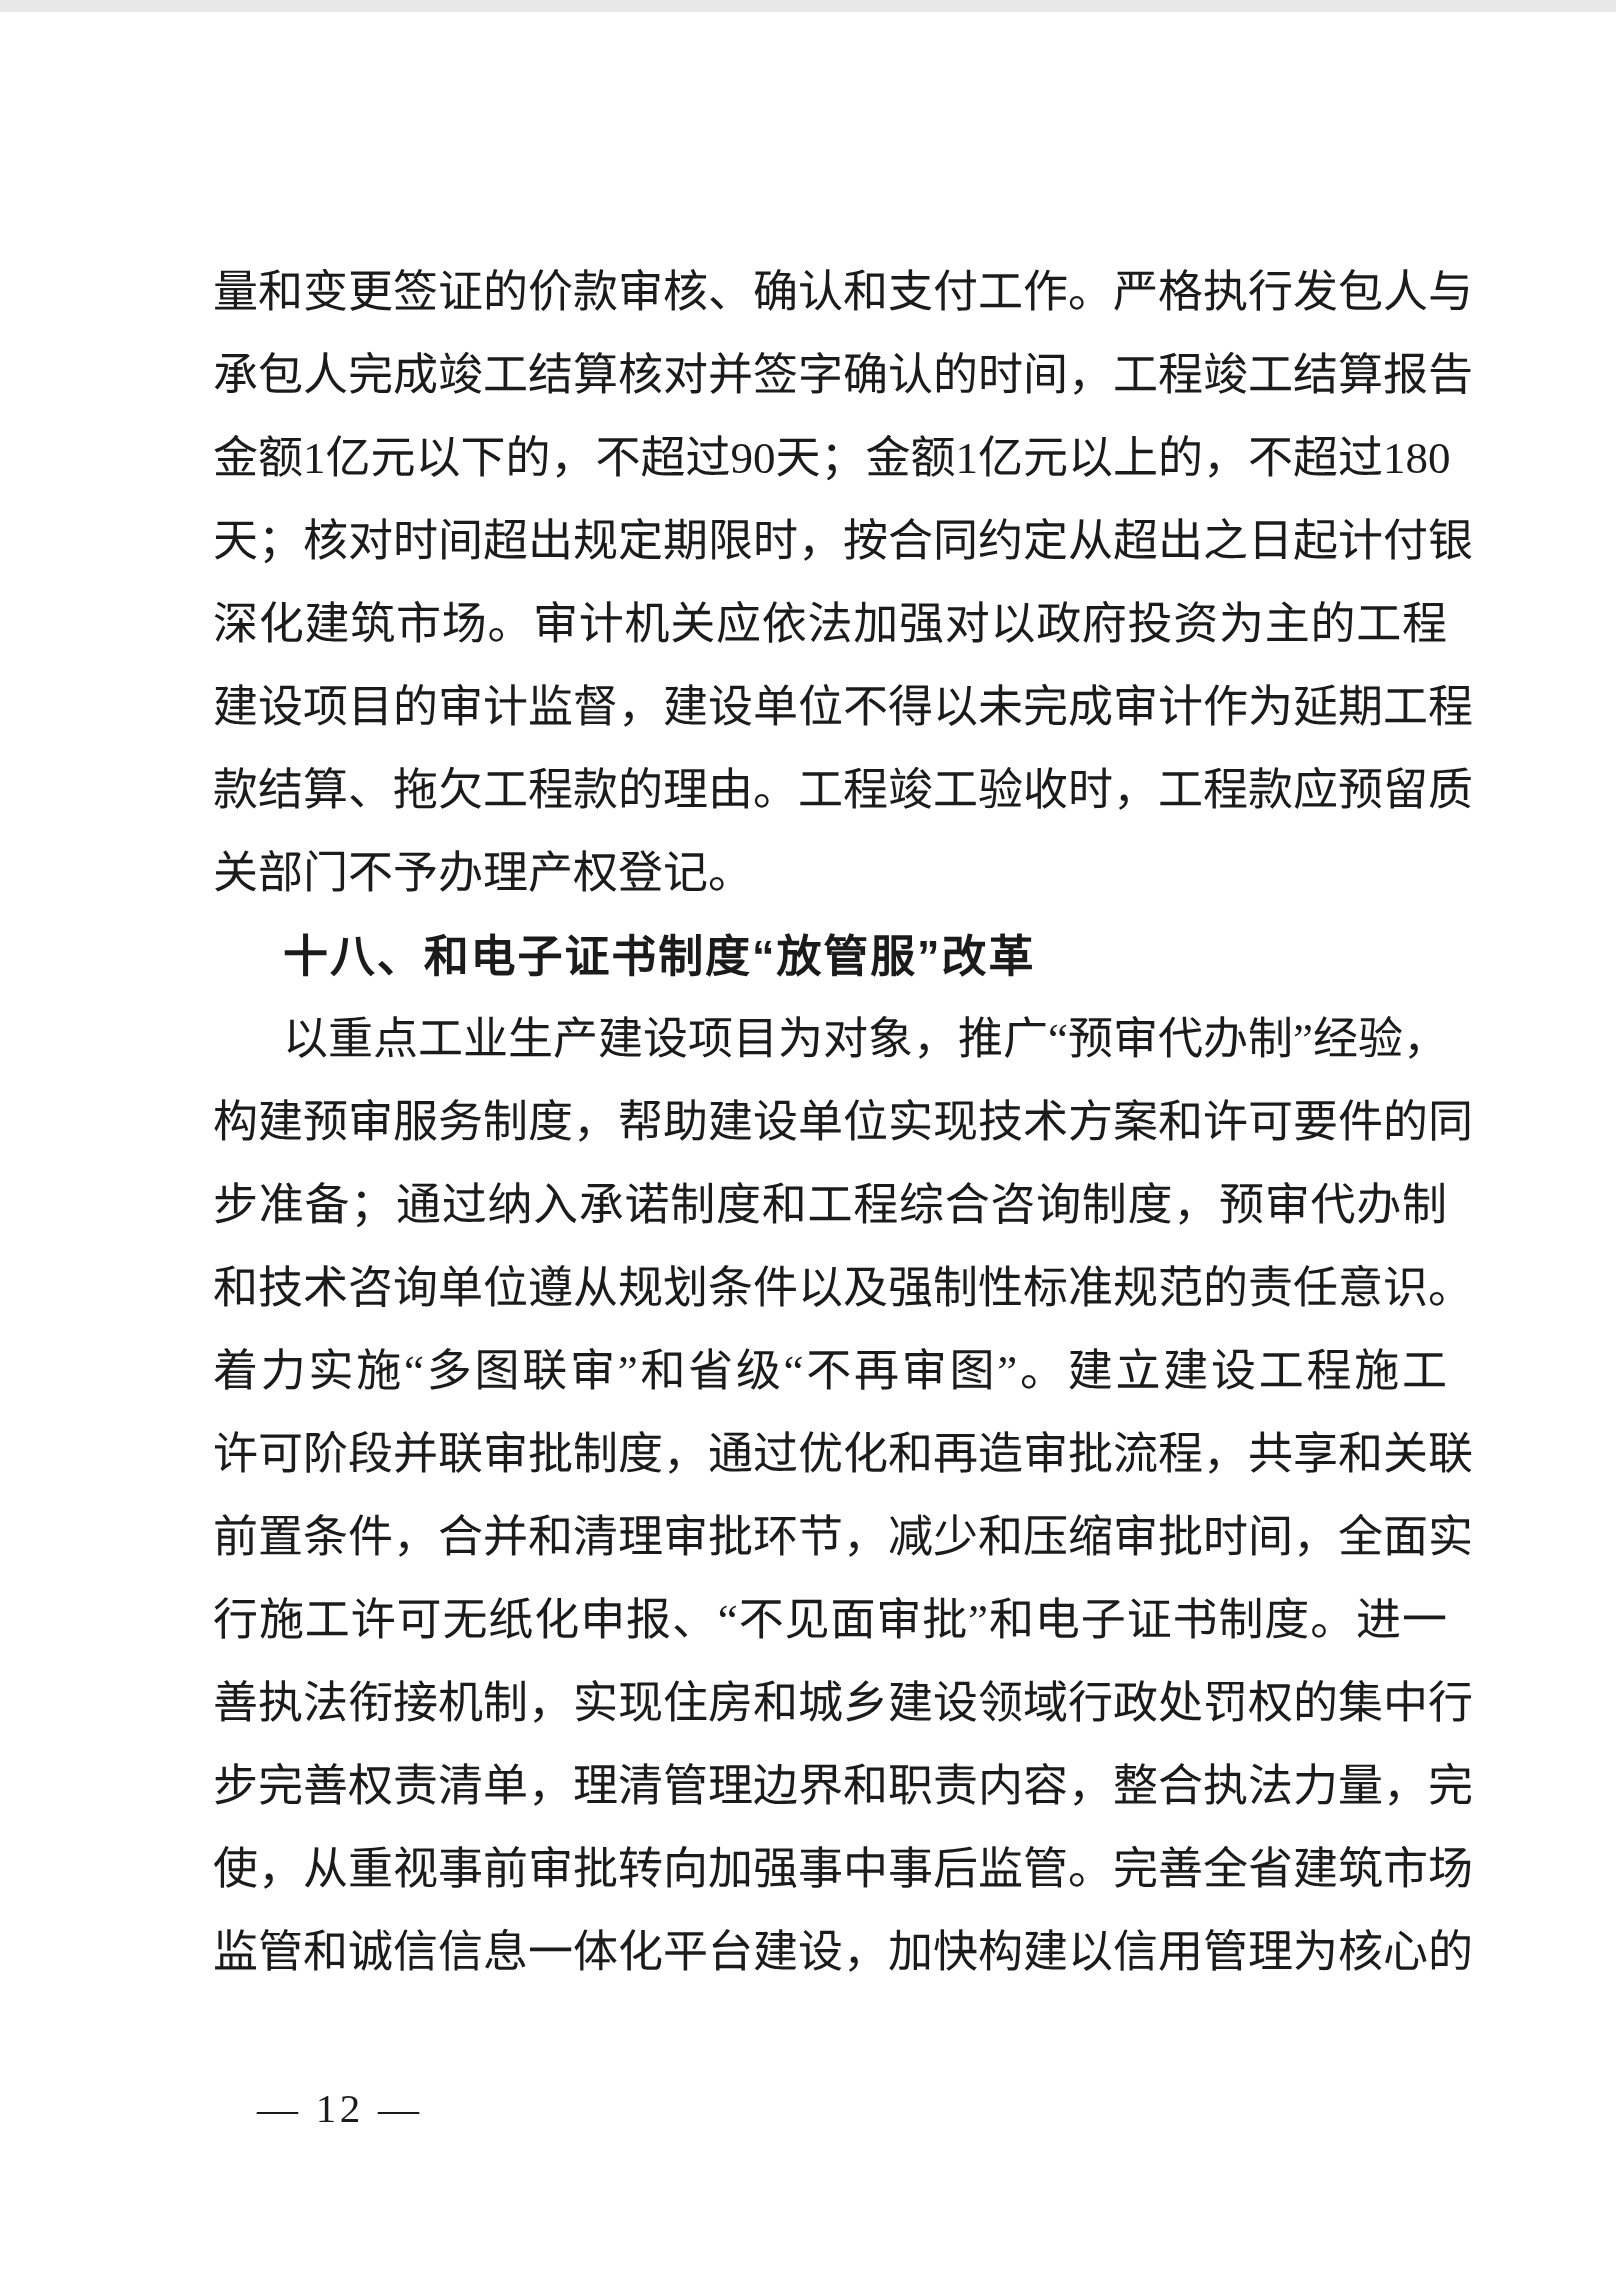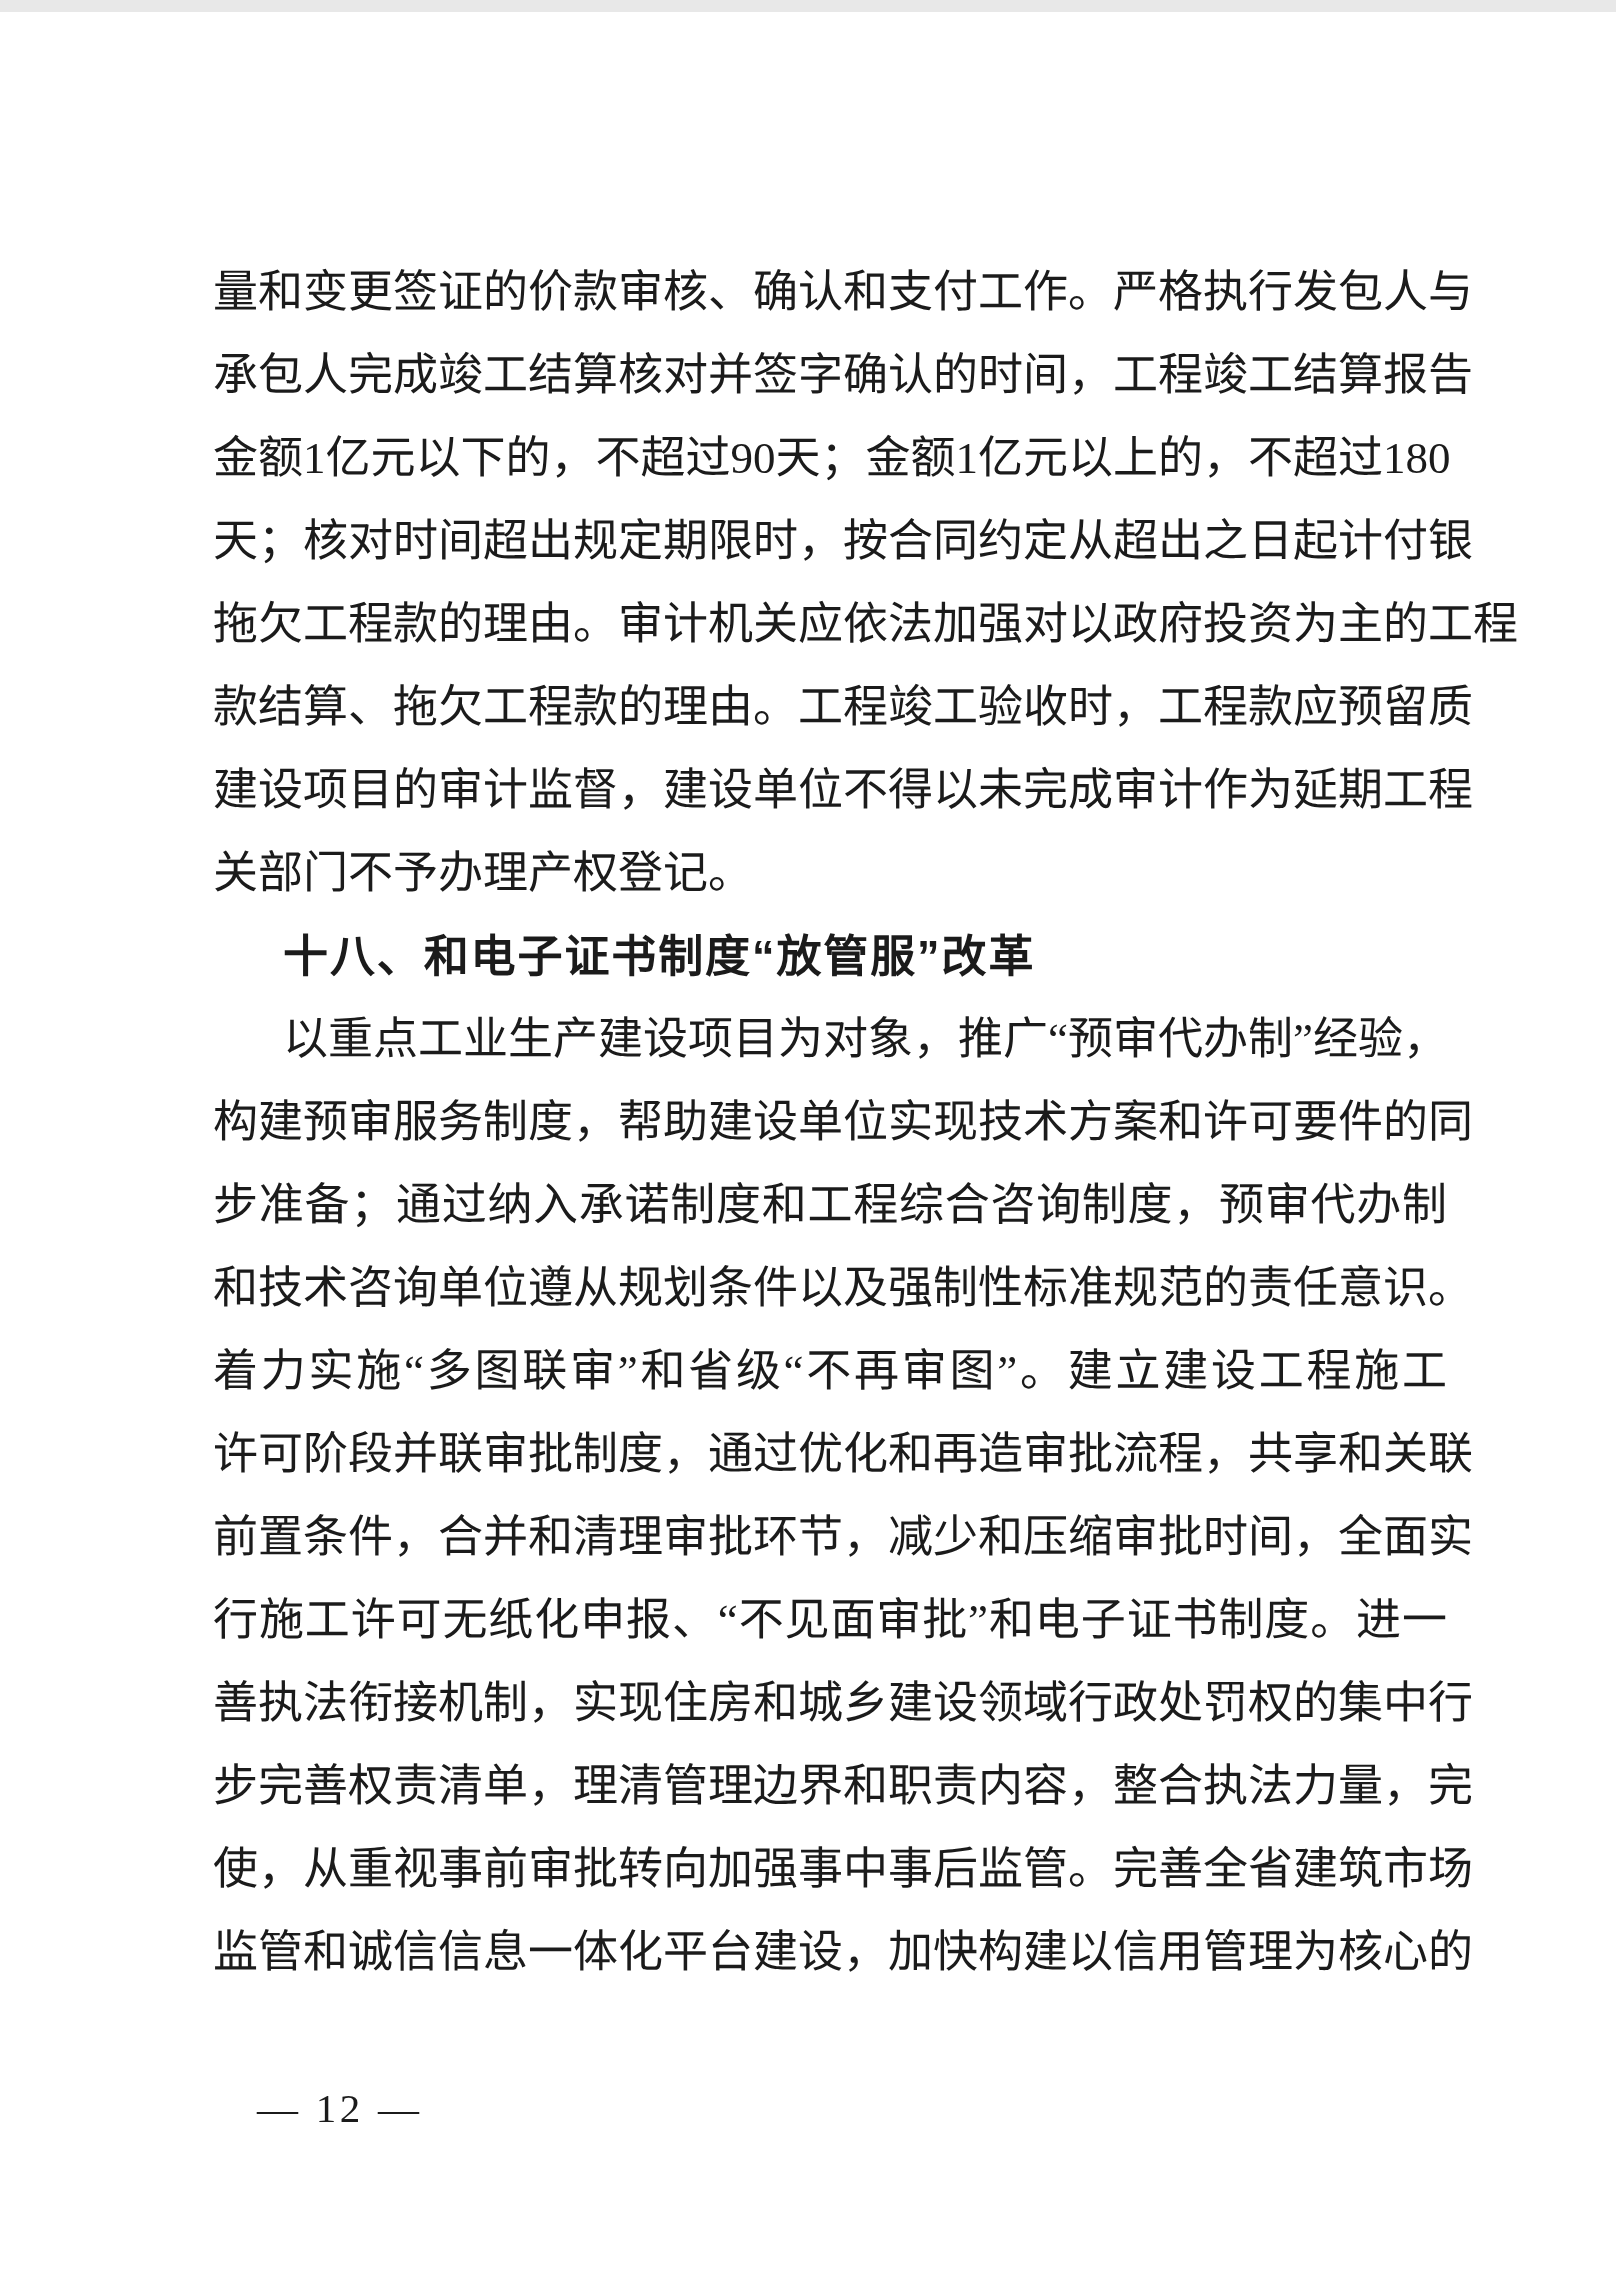--- a/index.html
+++ b/index.html
@@ -64,23 +64,23 @@
 
 <div class="page">
 
   <main class="text-block">
 
     <section>
       <p class="line">量和变更签证的价款审核、确认和支付工作。严格执行发包人与</p>
       <p class="line">承包人完成竣工结算核对并签字确认的时间，工程竣工结算报告</p>
       <p class="line">金额1亿元以下的，不超过90天；金额1亿元以上的，不超过180</p>
       <p class="line">天；核对时间超出规定期限时，按合同约定从超出之日起计付银</p>
-      <p class="line">拖欠工程款的理由。审计机关应依法加强对以政府投资为主的工程</p>
+      <p class="line">深化建筑市场。审计机关应依法加强对以政府投资为主的工程</p>
+      <p class="line">建设项目的审计监督，建设单位不得以未完成审计作为延期工程</p>
       <p class="line">款结算、拖欠工程款的理由。工程竣工验收时，工程款应预留质</p>
-      <p class="line">建设项目的审计监督，建设单位不得以未完成审计作为延期工程</p>
       <p class="line short">关部门不予办理产权登记。</p>
     </section>
 
     <h2 class="line short indent heading">十八、和电子证书制度“放管服”改革</h2>
 
     <section>
       <p class="line indent">以重点工业生产建设项目为对象，推广“预审代办制”经验，</p>
       <p class="line">构建预审服务制度，帮助建设单位实现技术方案和许可要件的同</p>
       <p class="line">步准备；通过纳入承诺制度和工程综合咨询制度，预审代办制</p>
       <p class="line">和技术咨询单位遵从规划条件以及强制性标准规范的责任意识。</p>

